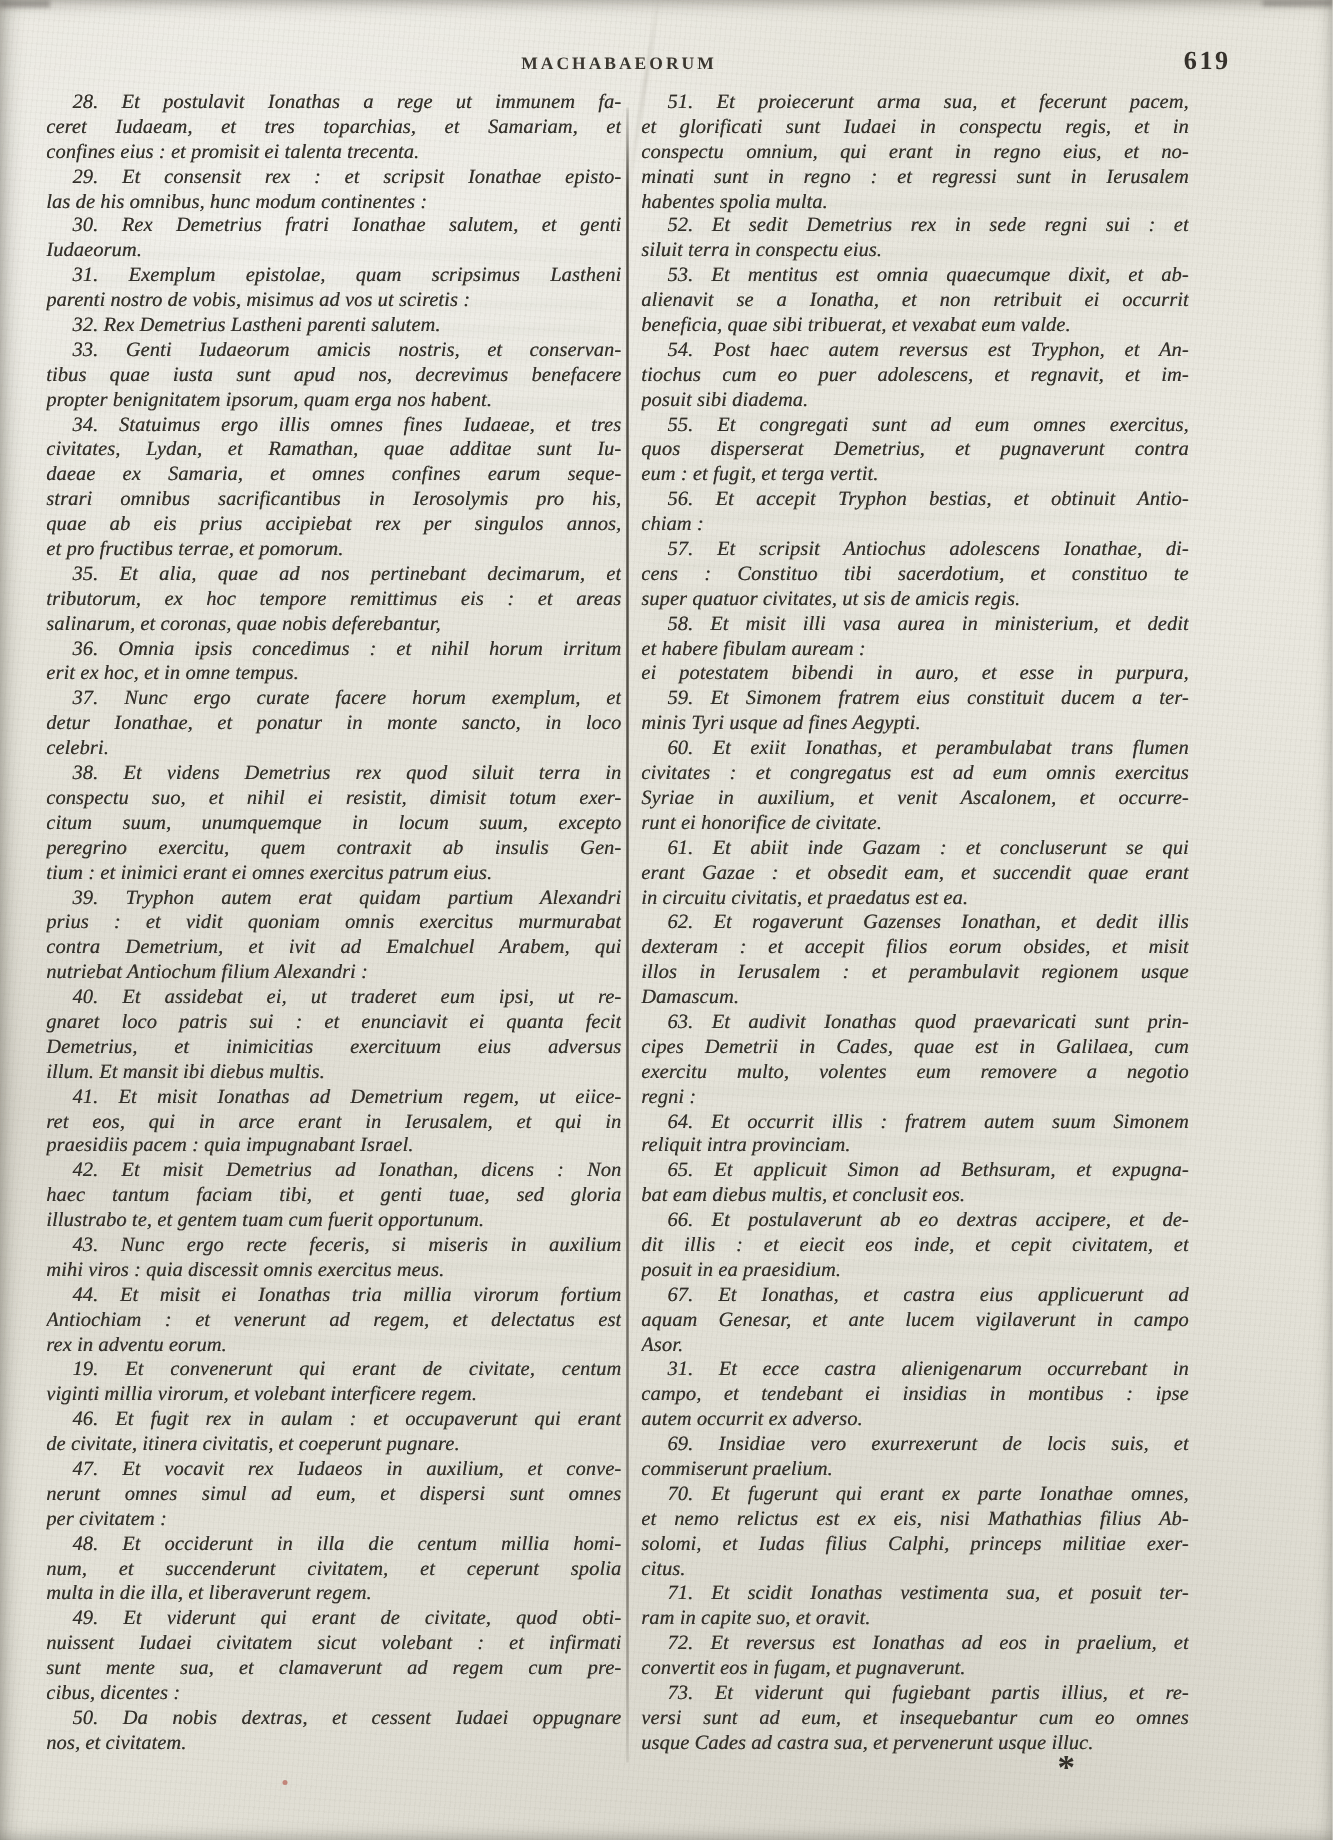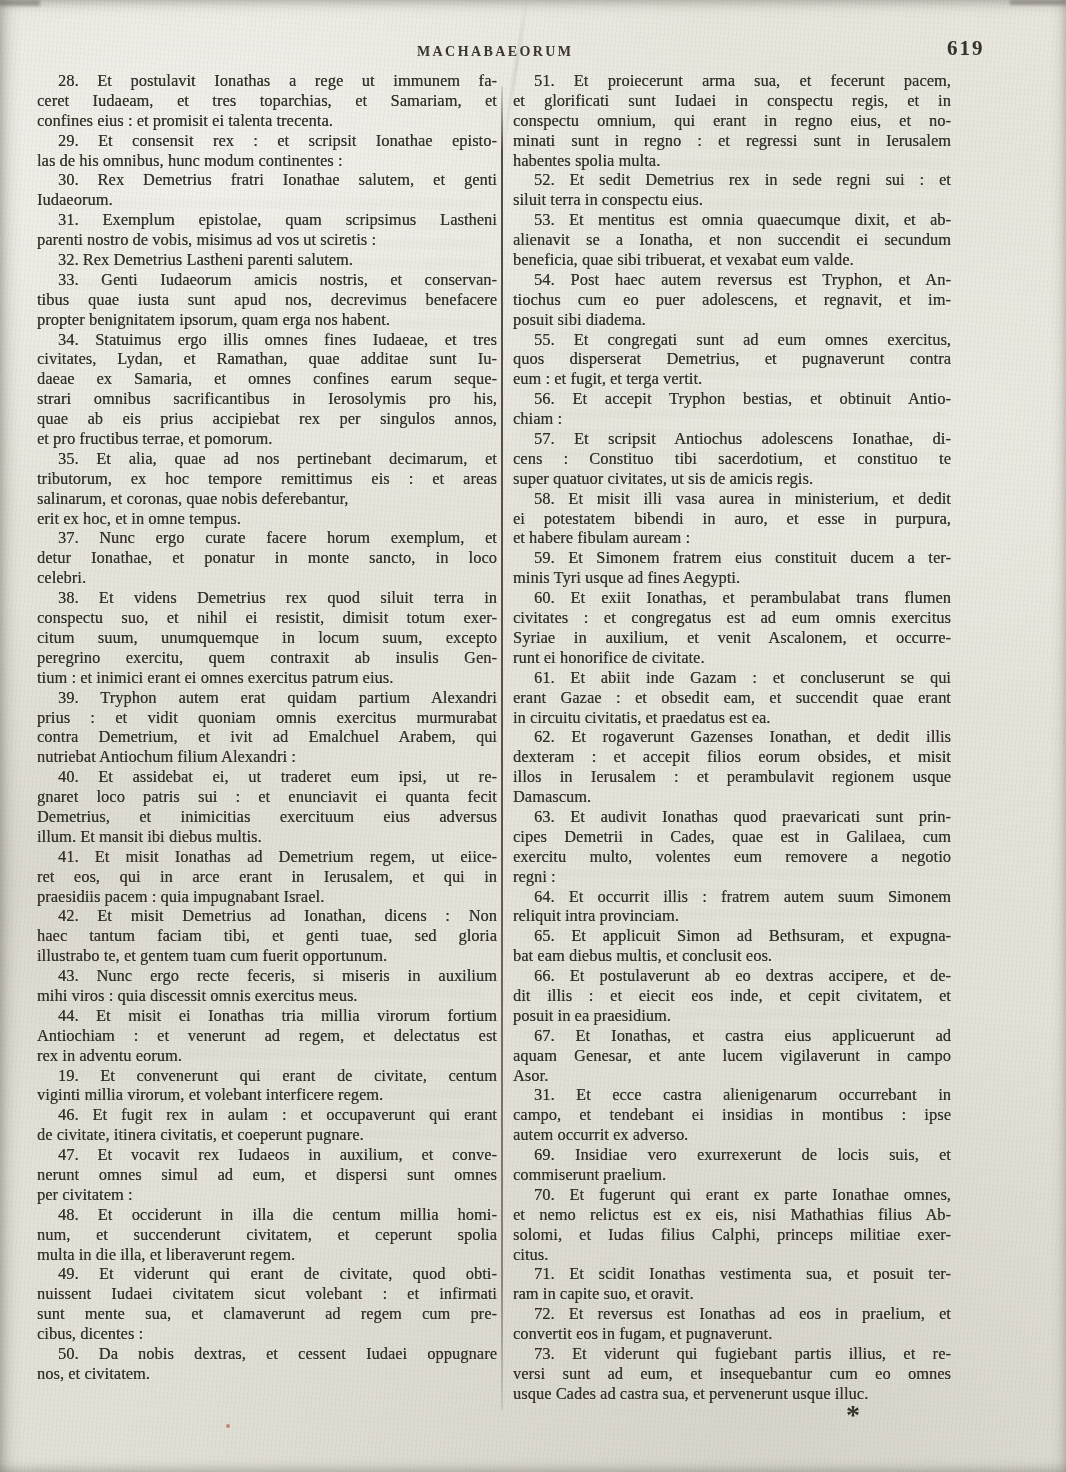--- a/index.html
+++ b/index.html
@@ -35,21 +35,21 @@
   .page-number{
     position:absolute;left:907px;top:36px;
     font-size:21px;font-weight:bold;letter-spacing:2px;color:#35312b;margin-left:40px;
   }
   .column-divider{
     position:absolute;left:501px;top:86px;width:2px;height:1324px;
     background:linear-gradient(to bottom,
       rgba(78,74,64,0.15), #504c43 5%, #57534a 55%,
       rgba(80,75,66,0.6) 90%, rgba(80,75,66,0.12));
   }
-  .col{position:absolute;top:71px;color:#33302a;}
+  .col{position:absolute;top:71px;color:#33302a;font-style:italic;}
   .col-left{left:37px;width:460px;}
   .col-right{left:513px;width:438px;}
   .line{
     font-size:16.3px;line-height:19.9px;height:19.9px;overflow:hidden;
     text-align:justify;text-align-last:justify;
     letter-spacing:0.1px;
     text-shadow:0.25px 0 0 rgba(50,46,40,0.7);
   }
   .line.first{text-indent:21px;}
   .line.last{text-align-last:left;}
@@ -138,20 +138,21 @@
         <div class="line">strari omnibus sacrificantibus in Ierosolymis pro his,</div>
         <div class="line">quae ab eis prius accipiebat rex per singulos annos,</div>
         <div class="line last">et pro fructibus terrae, et pomorum.</div>
       </div>
       <div>
         <div class="line first">35. Et alia, quae ad nos pertinebant decimarum, et</div>
         <div class="line">tributorum, ex hoc tempore remittimus eis : et areas</div>
         <div class="line last">salinarum, et coronas, quae nobis deferebantur,</div>
       </div>
       <div>
+        <div class="line first">36. Omnia ipsis concedimus : et nihil horum irritum</div>
         <div class="line last">erit ex hoc, et in omne tempus.</div>
       </div>
       <div>
         <div class="line first">37. Nunc ergo curate facere horum exemplum, et</div>
         <div class="line">detur Ionathae, et ponatur in monte sancto, in loco</div>
         <div class="line last">celebri.</div>
       </div>
       <div>
         <div class="line first">38. Et videns Demetrius rex quod siluit terra in</div>
         <div class="line">conspectu suo, et nihil ei resistit, dimisit totum exer-</div>
@@ -226,21 +227,21 @@
         <div class="line">conspectu omnium, qui erant in regno eius, et no-</div>
         <div class="line">minati sunt in regno : et regressi sunt in Ierusalem</div>
         <div class="line last">habentes spolia multa.</div>
       </div>
       <div>
         <div class="line first">52. Et sedit Demetrius rex in sede regni sui : et</div>
         <div class="line last">siluit terra in conspectu eius.</div>
       </div>
       <div>
         <div class="line first">53. Et mentitus est omnia quaecumque dixit, et ab-</div>
-        <div class="line">alienavit se a Ionatha, et non succendit ei secundum</div>
+        <div class="line">alienavit se a Ionatha, et non retribuit ei occurrit</div>
         <div class="line last">beneficia, quae sibi tribuerat, et vexabat eum valde.</div>
       </div>
       <div>
         <div class="line first">54. Post haec autem reversus est Tryphon, et An-</div>
         <div class="line">tiochus cum eo puer adolescens, et regnavit, et im-</div>
         <div class="line last">posuit sibi diadema.</div>
       </div>
       <div>
         <div class="line first">55. Et congregati sunt ad eum omnes exercitus,</div>
         <div class="line">quos disperserat Demetrius, et pugnaverunt contra</div>
@@ -250,22 +251,22 @@
         <div class="line first">56. Et accepit Tryphon bestias, et obtinuit Antio-</div>
         <div class="line last">chiam :</div>
       </div>
       <div>
         <div class="line first">57. Et scripsit Antiochus adolescens Ionathae, di-</div>
         <div class="line">cens : Constituo tibi sacerdotium, et constituo te</div>
         <div class="line last">super quatuor civitates, ut sis de amicis regis.</div>
       </div>
       <div>
         <div class="line first">58. Et misit illi vasa aurea in ministerium, et dedit</div>
+        <div class="line last">et habere fibulam auream :</div>
         <div class="line">ei potestatem bibendi in auro, et esse in purpura,</div>
-        <div class="line last">et habere fibulam auream :</div>
       </div>
       <div>
         <div class="line first">59. Et Simonem fratrem eius constituit ducem a ter-</div>
         <div class="line last">minis Tyri usque ad fines Aegypti.</div>
       </div>
       <div>
         <div class="line first">60. Et exiit Ionathas, et perambulabat trans flumen</div>
         <div class="line">civitates : et congregatus est ad eum omnis exercitus</div>
         <div class="line">Syriae in auxilium, et venit Ascalonem, et occurre-</div>
         <div class="line last">runt ei honorifice de civitate.</div>

